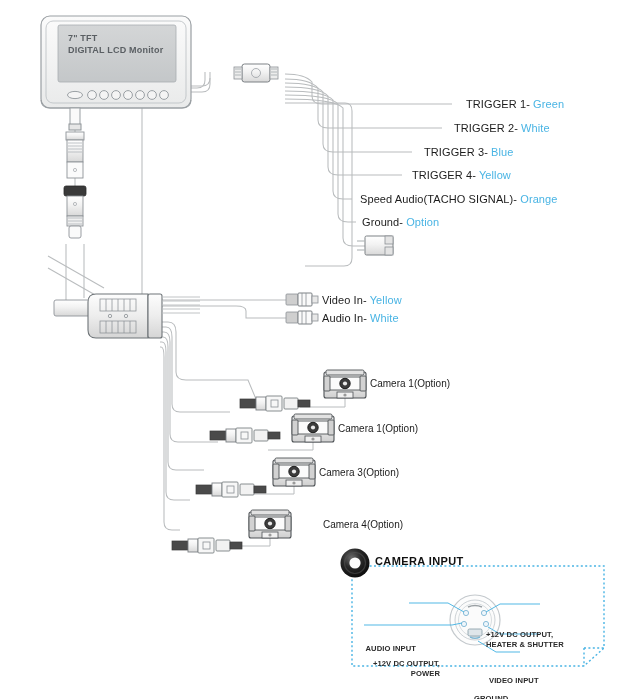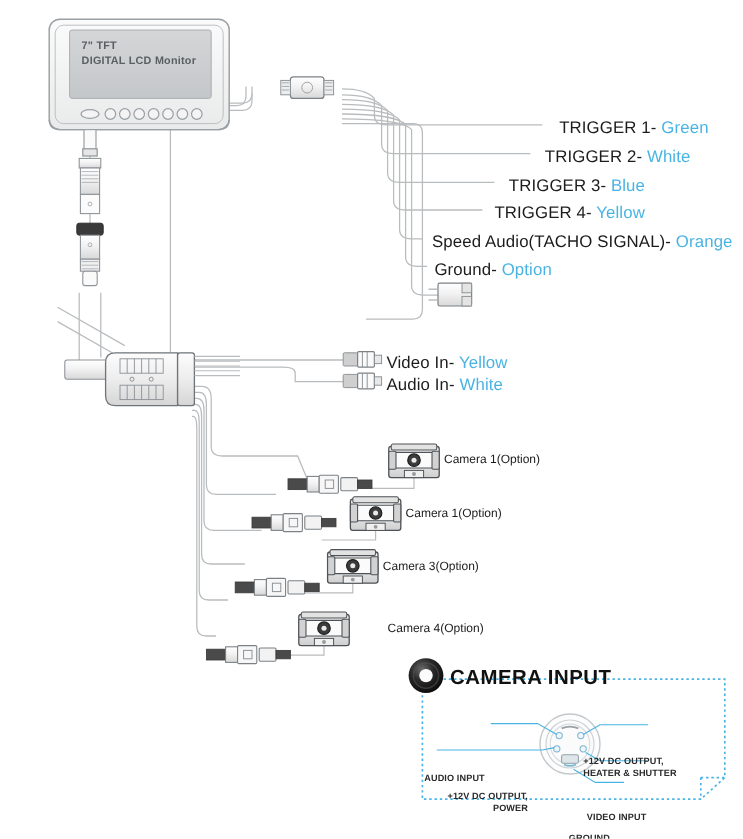--- a/index.html
+++ b/index.html
@@ -2,25 +2,25 @@
 <html><head>
 <meta charset="utf-8">
 <title>Wiring Diagram</title>
 <style>
   html,body{margin:0;padding:0;background:#ffffff;}
   body{width:619px;height:699px;overflow:hidden;
        font-family:"Liberation Sans","DejaVu Sans",sans-serif;}
   #stage{position:relative;width:619px;height:699px;background:#fff;}
   svg#diagram{position:absolute;left:0;top:0;width:619px;height:699px;display:block;}
 
-  .lbl{position:absolute;font-size:14px;color:#1c1c1c;white-space:nowrap;letter-spacing:.1px;}
+  .lbl{position:absolute;font-size:11px;color:#1c1c1c;white-space:nowrap;letter-spacing:.1px;}
   .lbl .c{color:#49b4e4;}
   .cam-lbl{position:absolute;font-size:10px;color:#1c1c1c;white-space:nowrap;}
 
-  .ci-title{position:absolute;font-size:17px;font-weight:bold;color:#111;letter-spacing:.4px;}
+  .ci-title{position:absolute;font-size:11px;font-weight:bold;color:#111;letter-spacing:.4px;}
   .ci-lbl{position:absolute;font-size:7.6px;font-weight:bold;color:#2a2a2a;white-space:nowrap;
           letter-spacing:.1px;line-height:10px;margin-top:47px;}
   .ci-lbl.r{text-align:right;}
 
   .mon-txt{position:absolute;font-size:9px;font-weight:bold;color:#5a5f63;line-height:12px;
            letter-spacing:.2px;}
 </style>
 </head>
 <body>
 
@@ -357,21 +357,21 @@
     <span>Audio In- </span><span class="c">White</span>
   </div>
 
   <div class="cam-lbl" style="left:370px;top:378px;">Camera 1(Option)</div>
   <div class="cam-lbl" style="left:338px;top:423px;">Camera 1(Option)</div>
   <div class="cam-lbl" style="left:319px;top:467px;">Camera 3(Option)</div>
   <div class="cam-lbl" style="left:295px;top:519px;margin-left:28px;">Camera 4(Option)</div>
 
   <div class="ci-title" style="left:375px;top:555px;">CAMERA INPUT</div>
 
-  <div class="ci-lbl r" style="left:326px;top:597px;width:78px;">AUDIO INPUT</div>
+  <div class="ci-lbl r" style="left:338px;top:597px;width:78px;">AUDIO INPUT</div>
   <div class="ci-lbl" style="left:486px;top:583px;white-space:pre;">+12V DC OUTPUT,
 HEATER &amp; SHUTTER</div>
   <div class="ci-lbl r" style="left:352px;top:612px;width:88px;white-space:pre;">+12V DC OUTPUT,
 POWER</div>
   <div class="ci-lbl" style="left:489px;top:629px;">VIDEO INPUT</div>
   <div class="ci-lbl" style="left:474px;top:647px;">GROUND</div>
 
 </div>
 
 </body></html>

